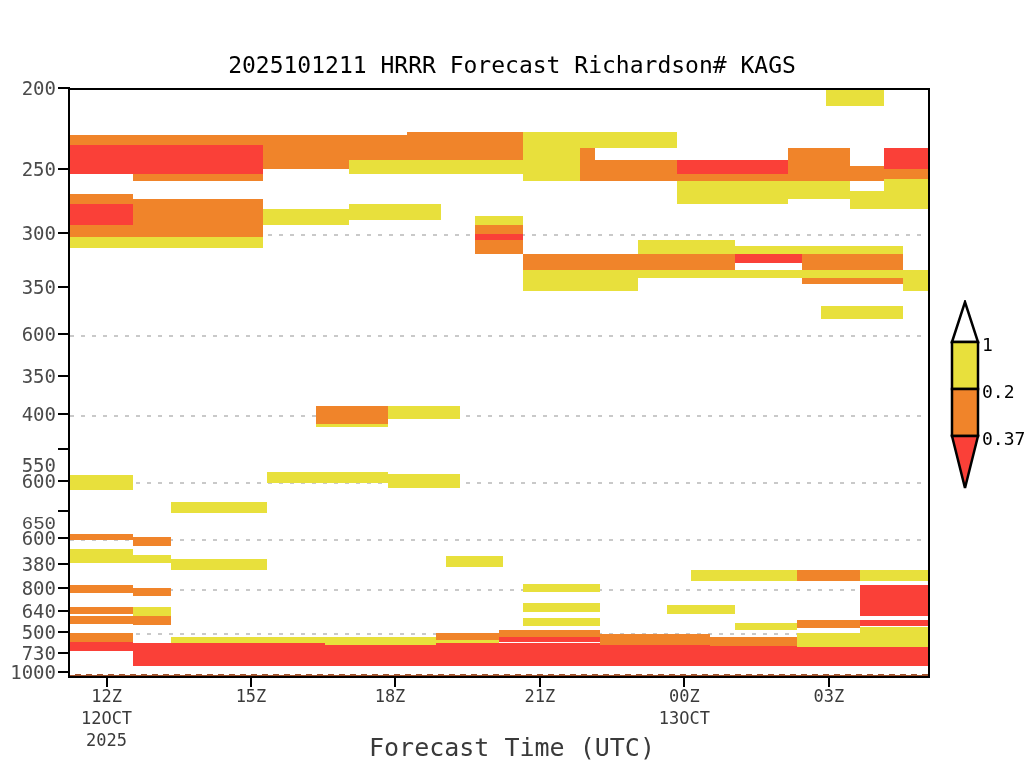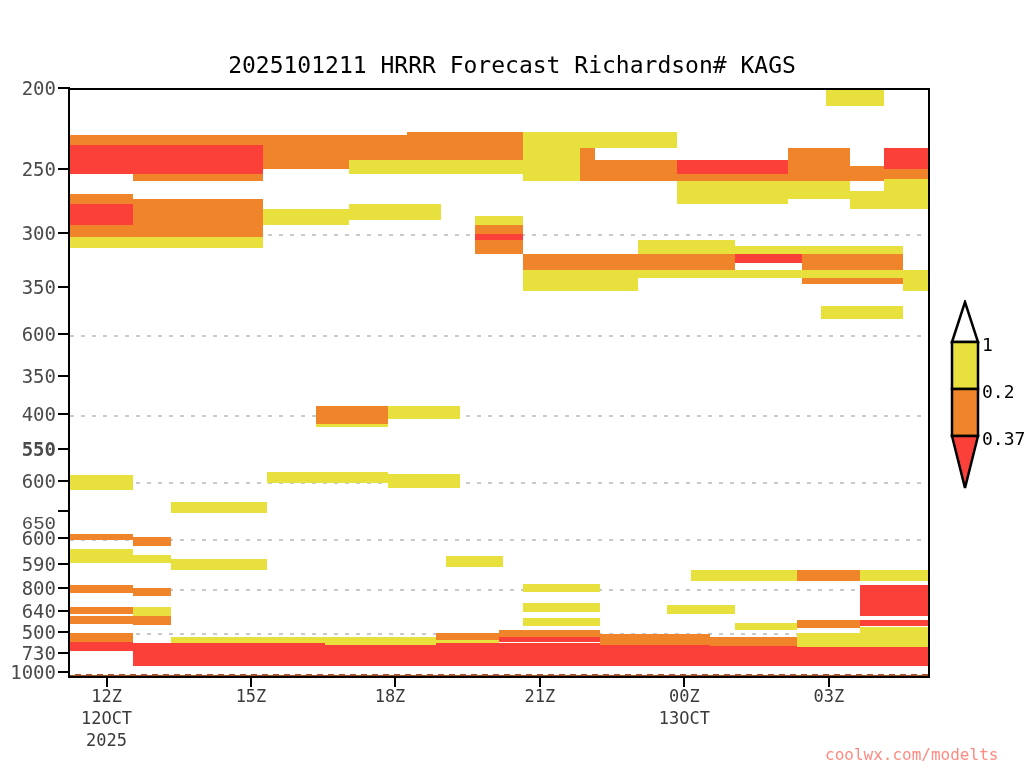--- a/index.html
+++ b/index.html
@@ -83,25 +83,25 @@
   <div class="chart-title">2025101211 HRRR Forecast Richardson# KAGS</div>
 
   <div class="y-axis-col" id="yaxis">
       <div class="ytick-label" style="top: 88px;">200</div>
       <div class="ytick-label" style="top: 169px;">250</div>
       <div class="ytick-label" style="top: 233px;">300</div>
       <div class="ytick-label" style="top: 287px;">350</div>
       <div class="ytick-label" style="top: 334px;">600</div>
       <div class="ytick-label" style="top: 376px;">350</div>
       <div class="ytick-label" style="top: 414px;">400</div>
-      <div class="ytick-label" style="top: 449px; font-weight: bold;">550</div>
+      <div class="ytick-label" style="top: 465px;">550</div>
       <div class="ytick-label" style="top: 481px;">600</div>
       <div class="ytick-label" style="top: 524px; font-family: Liberation Mono, monospace;">650</div>
       <div class="ytick-label" style="top: 538px;">600</div>
-      <div class="ytick-label" style="top: 564px;">590</div>
+      <div class="ytick-label" style="top: 564px;">380</div>
       <div class="ytick-label" style="top: 588px;">800</div>
       <div class="ytick-label" style="top: 611px;">640</div>
       <div class="ytick-label" style="top: 632px;">500</div>
       <div class="ytick-label" style="top: 653px;">730</div>
       <div class="ytick-label" style="top: 672px;">1000</div>
     </div>
 
   <div class="plot-frame">
     <div class="plot-inner" id="plot-inner">
         <div class="gridline" style="top: 144px;"></div>
@@ -223,21 +223,21 @@
       <div class="xtick-label" style="left: 390px;">18Z</div>
       <div class="xtick-mark" style="left: 538.933px;"></div>
       <div class="xtick-label" style="left: 539.933px;">21Z</div>
       <div class="xtick-mark" style="left: 683.402px;"></div>
       <div class="xtick-label" style="left: 684.402px;">00Z</div>
       <div class="xtick-sub" style="left: 684.402px; top: 708px;">13OCT</div>
       <div class="xtick-mark" style="left: 827.872px;"></div>
       <div class="xtick-label" style="left: 828.872px;">03Z</div>
     </div>
 
-  <div class="watermark">coolwx.com/modelts</div>
+  <div class="x-axis-title">Forecast Time (UTC)</div>
 
   <div class="cbar-wrap">
     <svg width="46" height="190" viewBox="0 0 46 190">
       <polygon points="10,42 23,2 36,42" fill="#ffffff" stroke="#000" stroke-width="2.5"></polygon>
       <rect x="10" y="42" width="26" height="47" fill="#e8e03c" stroke="#000" stroke-width="2.5"></rect>
       <rect x="10" y="89" width="26" height="47" fill="#f0842a" stroke="#000" stroke-width="2.5"></rect>
       <polygon points="10,136 36,136 23,188" fill="#fa4038" stroke="#000" stroke-width="2.5"></polygon>
     </svg>
     <div class="cbar-label" style="left:40px;top:44px;">1</div>
     <div class="cbar-label" style="left:40px;top:91px;">0.2</div>

